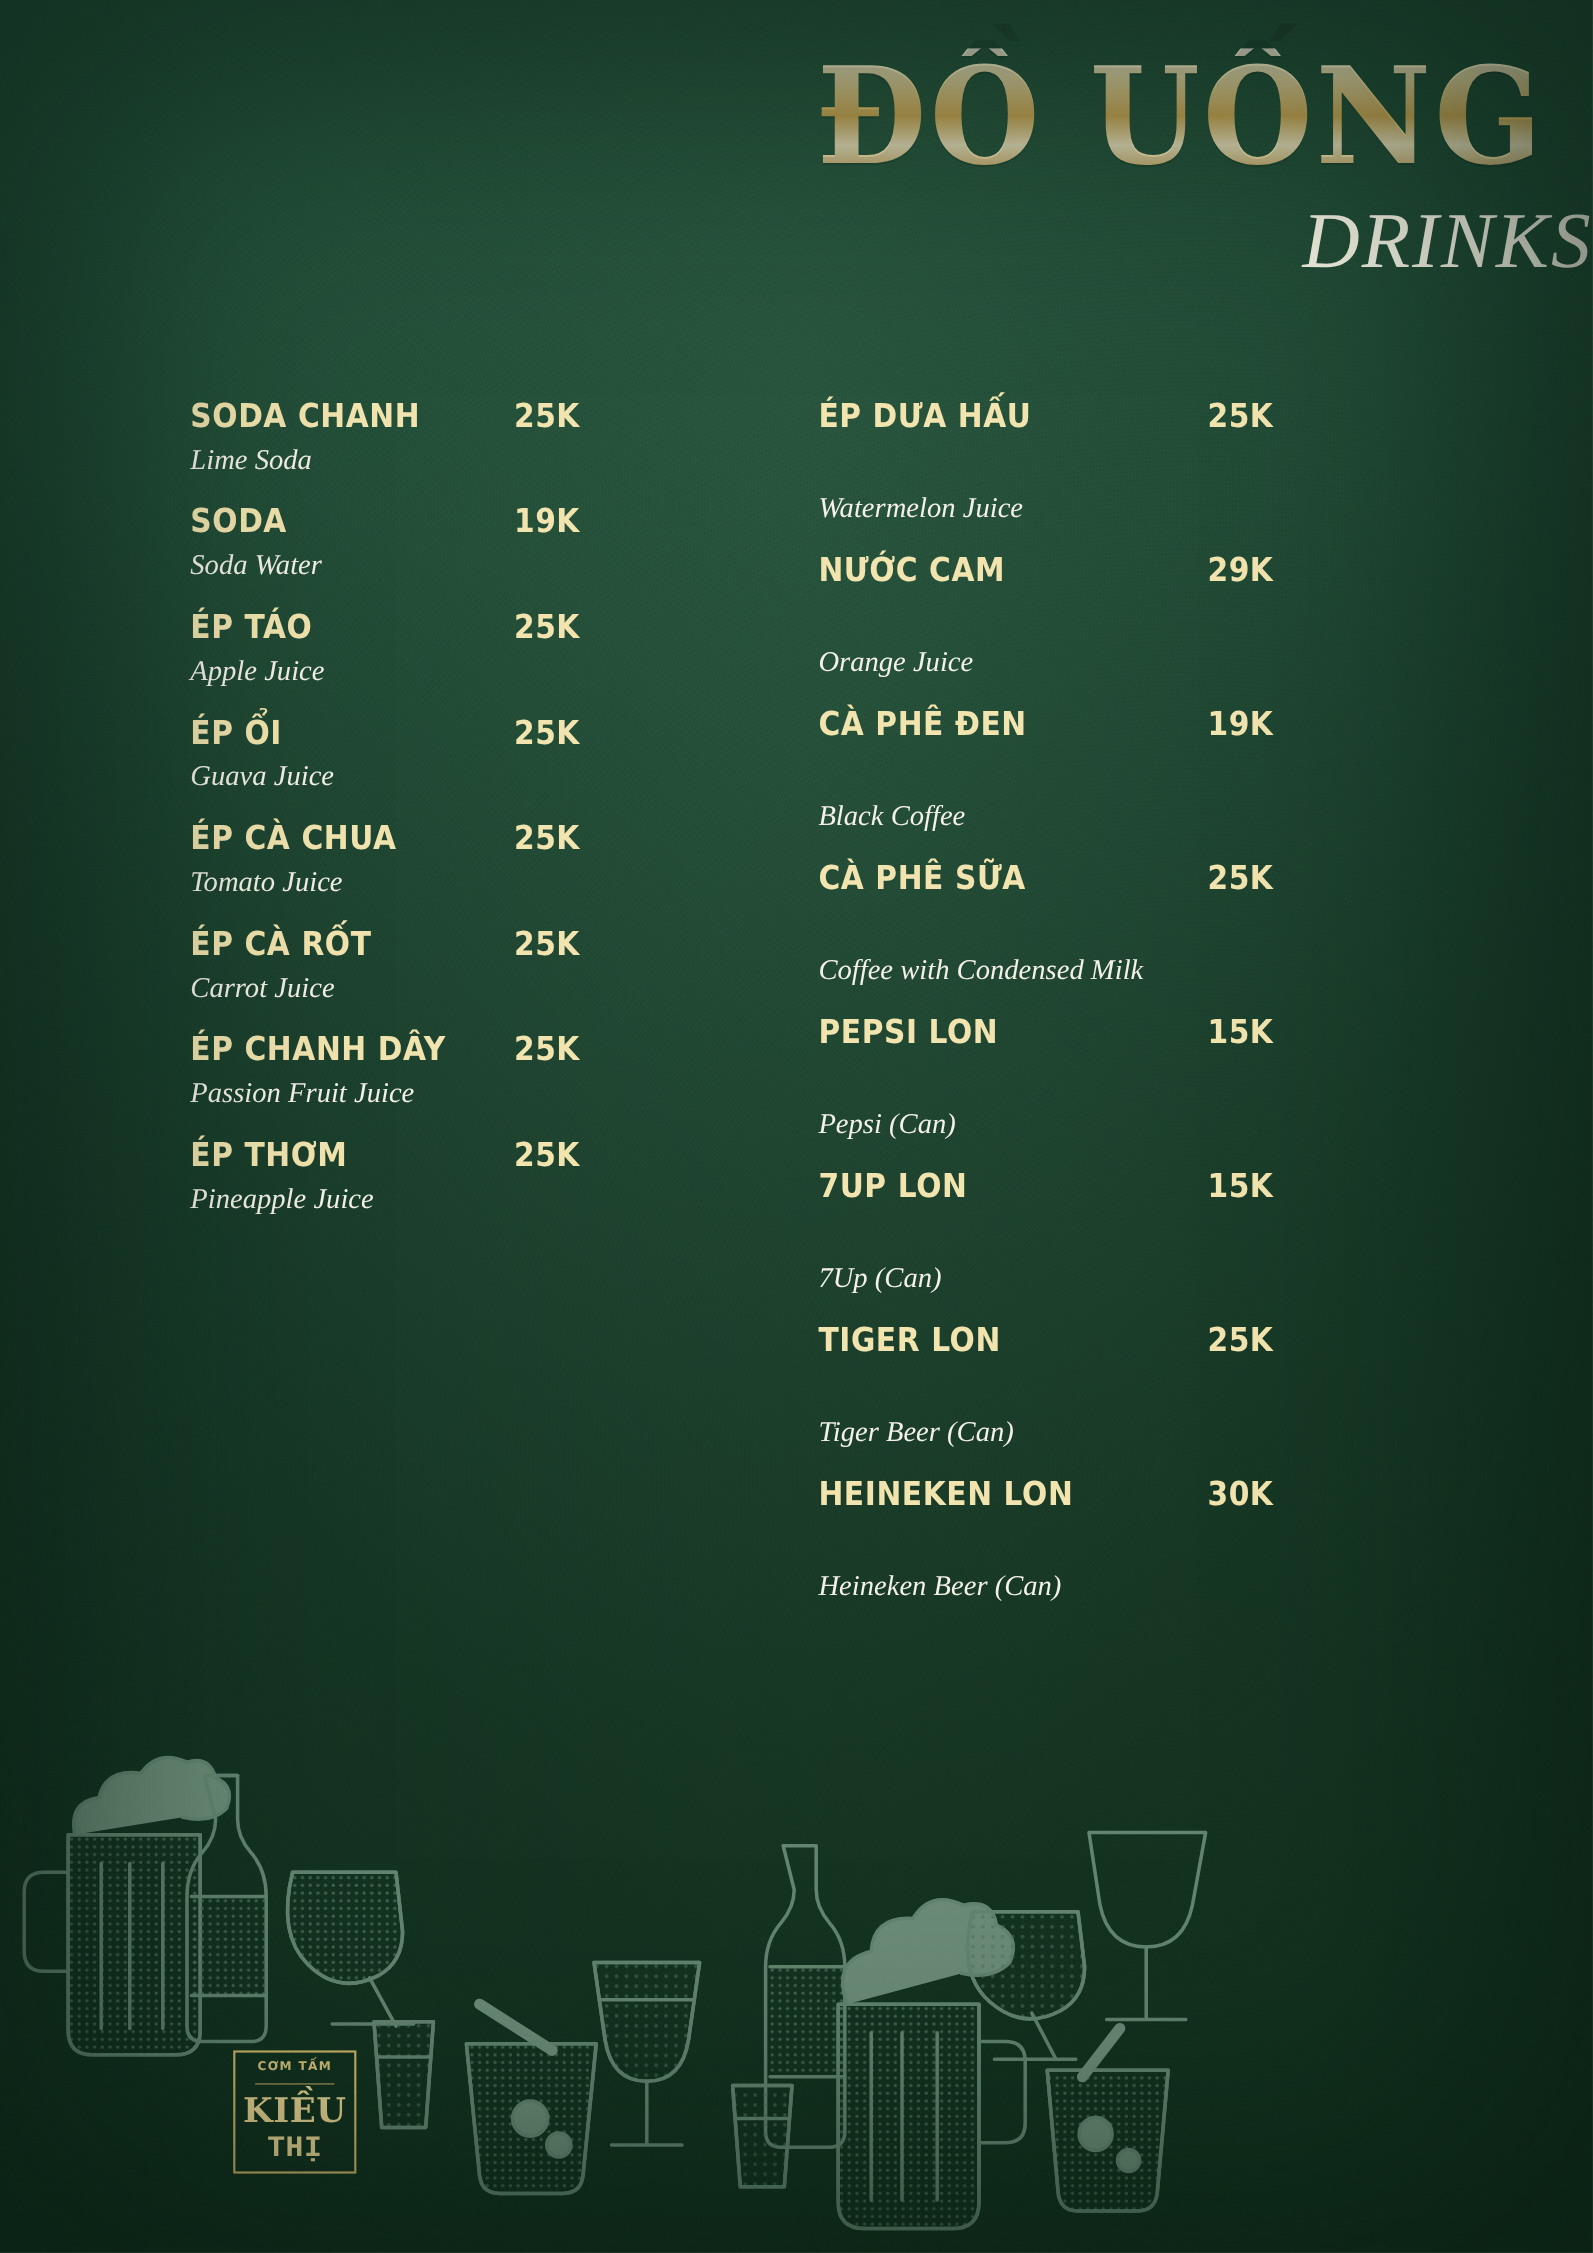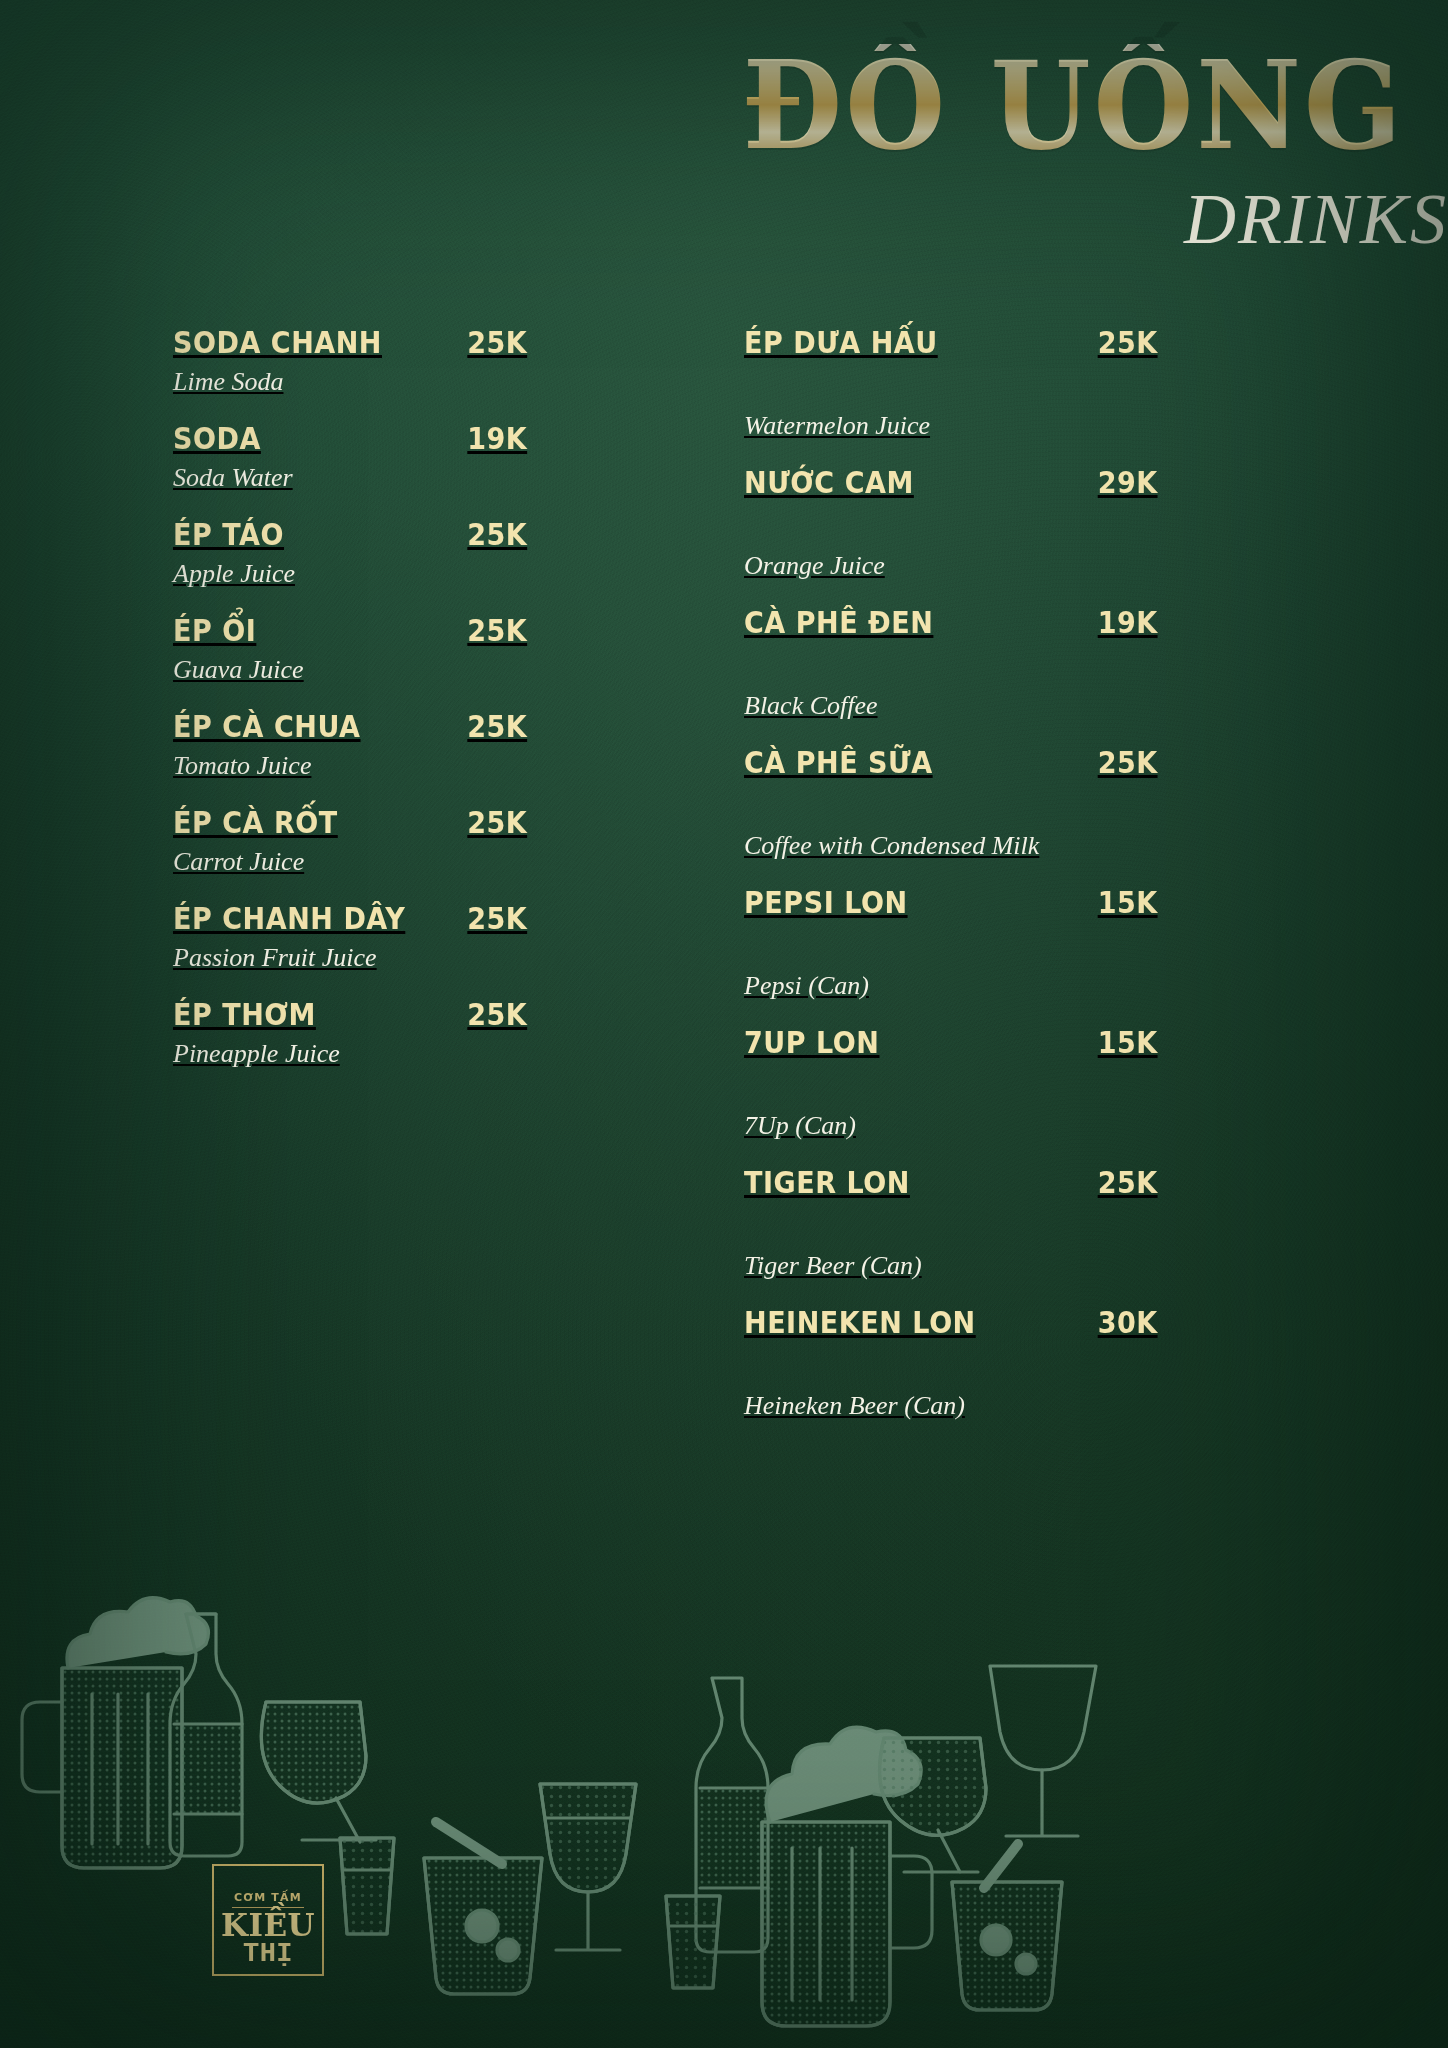--- a/index.html
+++ b/index.html
@@ -73,27 +73,26 @@
     font-family: "Liberation Serif", serif;
     font-style: italic;
     font-size: 72px;
     letter-spacing: 2px;
     color: #f3f1e2;
   }
 
   
   .menu {
     position: relative;
-    margin: 64px auto 0;
+    margin: 100px auto 0;
     width: 1102px;
     display: grid;
     grid-template-columns: 1fr 1fr;
     column-gap: 40px;
     row-gap: 0;
-    text-decoration: underline;
   }
   .col { display: block; }
 
   .item {
     display: grid;
     grid-template-columns: 1fr auto;
     align-items: start;
     padding: 0 0 24px 0;
     column-gap: 10px;
   }
@@ -148,21 +147,21 @@
   .logo {
     position: absolute;
     left: 212px;
     bottom: 72px;
     width: 112px;
     height: 112px;
     border: 2px solid #cdb46a;
     display: flex;
     flex-direction: column;
     align-items: center;
-    justify-content: flex-end;
+    justify-content: space-between;
     gap: 2px;
     padding: 6px 4px;
   }
   .logo .l1 {
     font-family: "DejaVu Sans", sans-serif;
     font-size: 11px;
     letter-spacing: 1.2px;
     font-weight: 700;
     color: #d9c27c;
   }

